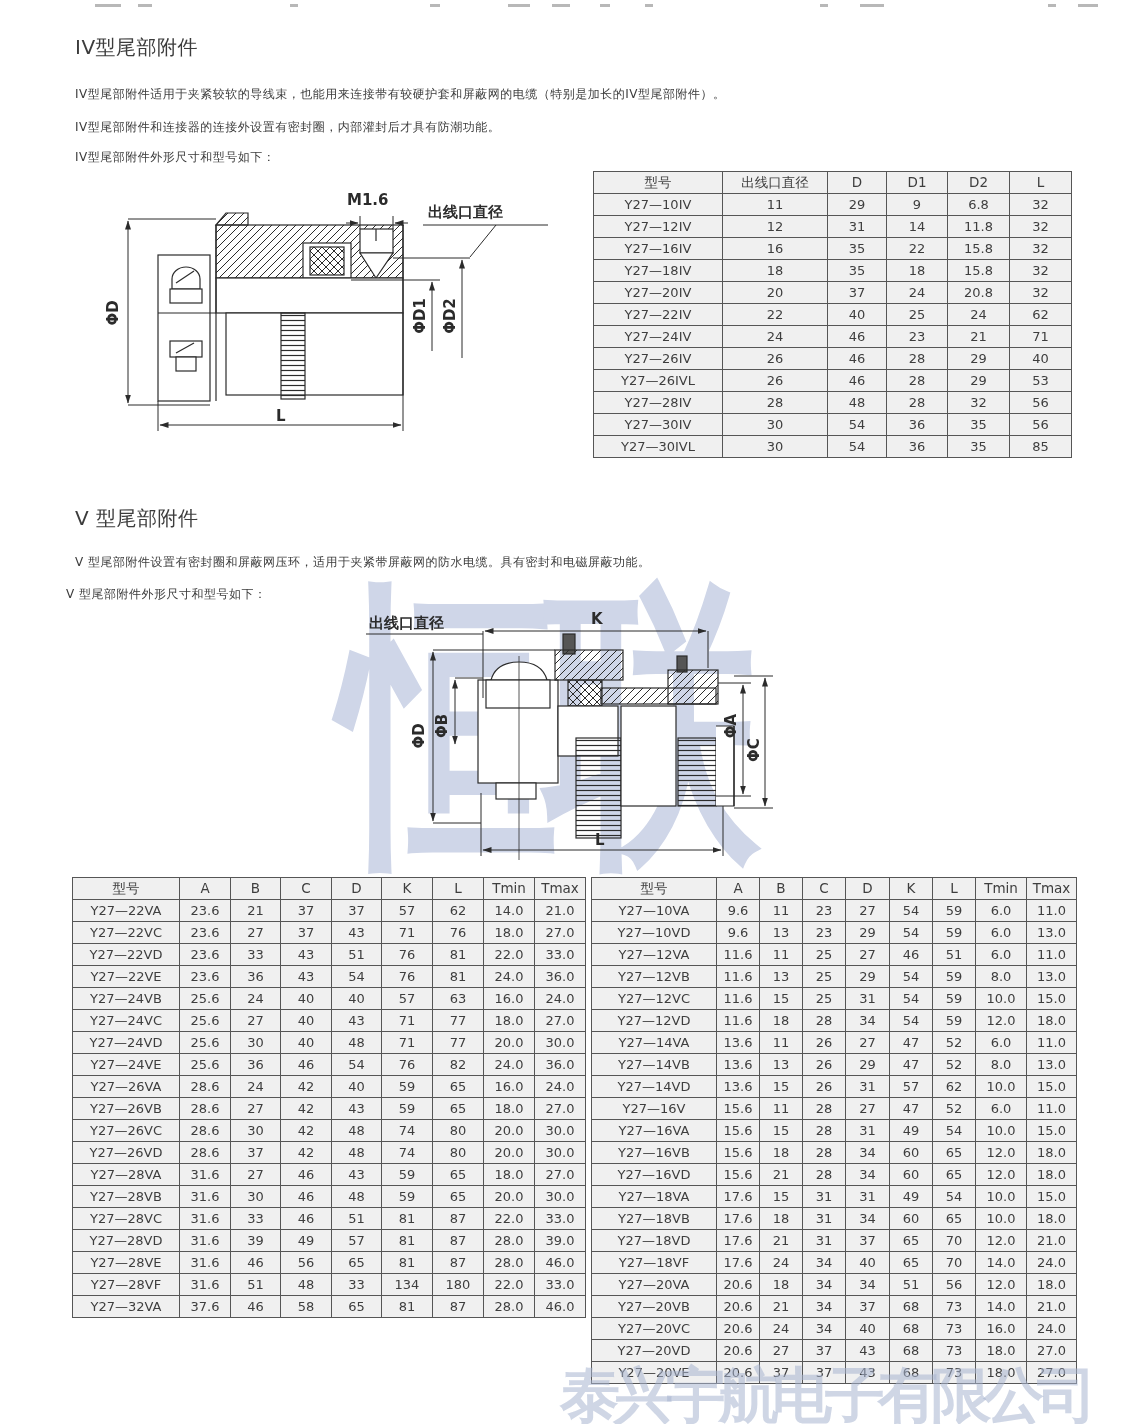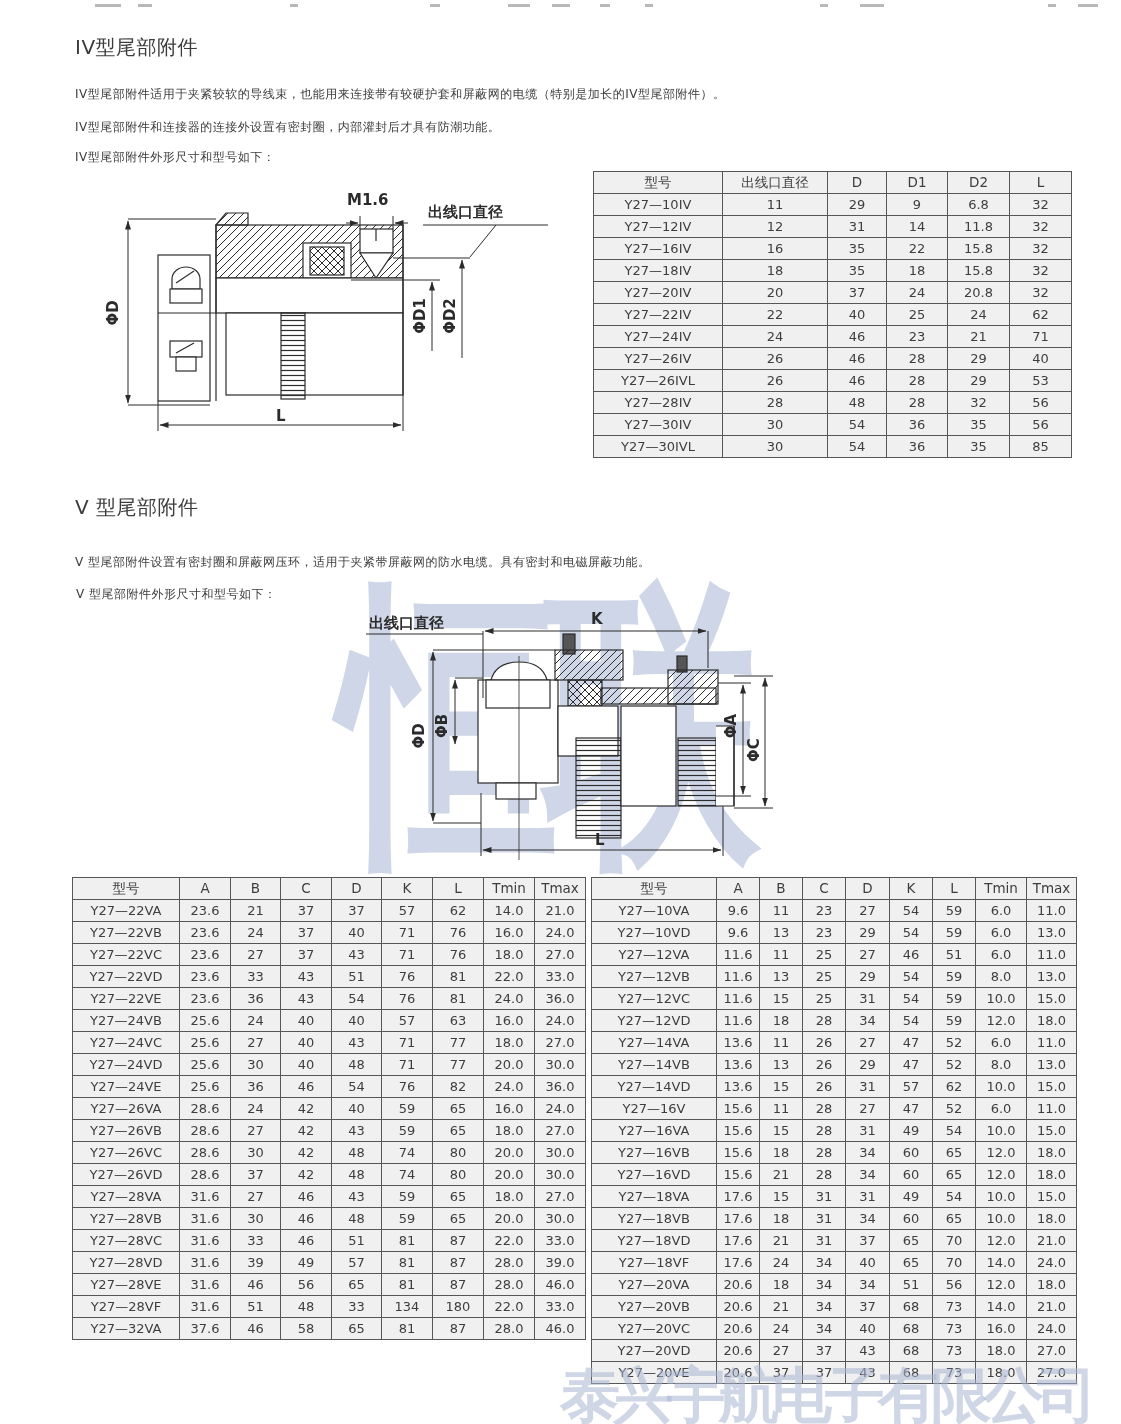--- a/index.html
+++ b/index.html
@@ -241,23 +241,23 @@
           <td>Y27—30IVL</td>
           <td>30</td>
           <td>54</td>
           <td>36</td>
           <td>35</td>
           <td>85</td>
         </tr>
       </tbody>
     </table>
 
-  <div class="txt head" style="left:75px;top:497px;">V 型尾部附件</div>
+  <div class="txt head" style="left:75px;top:508px;">V 型尾部附件</div>
   <div class="txt" style="left:75px;top:552px;">V 型尾部附件设置有密封圈和屏蔽网压环，适用于夹紧带屏蔽网的防水电缆。具有密封和电磁屏蔽功能。</div>
-  <div class="txt" style="left:76px;top:584px;">V 型尾部附件外形尺寸和型号如下：</div>
+  <div class="txt" style="left:66px;top:584px;">V 型尾部附件外形尺寸和型号如下：</div>
 
   <svg class="drawing" style="left:333px;top:598px;" width="465" height="288" viewBox="0 0 465 288">
     <g stroke="#2b2b2b" stroke-width="1.2" fill="none">
 
       <rect x="145" y="82" width="80" height="103" fill="#fff"></rect>
       <path d="M158,82 Q163,64 186,64 Q209,64 214,82 Z" fill="#fff"></path>
       <rect x="153" y="82" width="64" height="28" fill="#fff"></rect>
       <rect x="163" y="185" width="40" height="16" fill="#fff"></rect>
       <line x1="186" y1="58" x2="186" y2="262" stroke-width="0.8"></line>
 
@@ -343,31 +343,20 @@
           <td>23.6</td>
           <td>21</td>
           <td>37</td>
           <td>37</td>
           <td>57</td>
           <td>62</td>
           <td>14.0</td>
           <td>21.0</td>
         </tr>
         <tr>
-          <td>Y27—22VB</td>
-          <td>23.6</td>
-          <td>24</td>
-          <td>37</td>
-          <td>40</td>
-          <td>71</td>
-          <td>76</td>
-          <td>16.0</td>
-          <td>24.0</td>
-        </tr>
-        <tr>
           <td>Y27—22VC</td>
           <td>23.6</td>
           <td>27</td>
           <td>37</td>
           <td>43</td>
           <td>71</td>
           <td>76</td>
           <td>18.0</td>
           <td>27.0</td>
         </tr>

